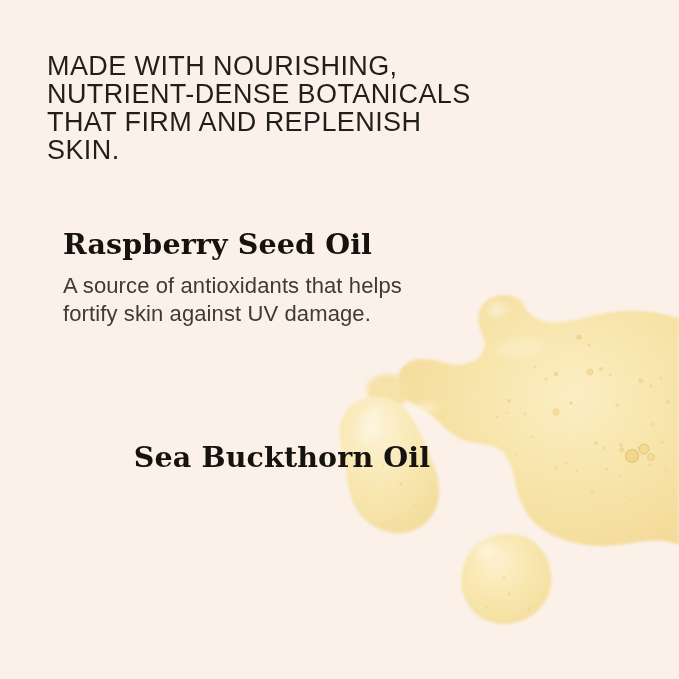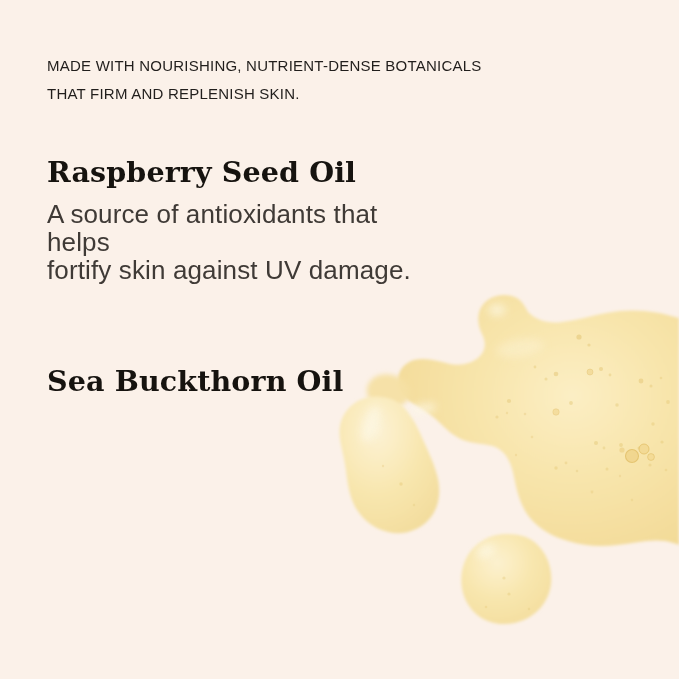--- a/index.html
+++ b/index.html
@@ -38,51 +38,51 @@
     left: 47px;
     top: 0;
     width: 470px;
     z-index: 5;
   }
 
   .headline {
     margin: 0;
     padding-top: 52px;
     font-family: "Liberation Sans", sans-serif;
-    font-size: 15px;
+    font-size: 27px;
     font-weight: 400;
     letter-spacing: 0.015em;
     line-height: 28px;
     color: #211e1c;
     text-transform: uppercase;
     max-width: 452px;
   }
 
   .ingredient-block {
-    margin: 0;
+    margin: 16px;
   }
   #block-0 { padding-top: 47px; }
   #block-1 { padding-top: 40px; }
-  #block-2 { padding-top: 40px; }
+  #block-2 { padding-top: 40px; text-align: center; }
 
   .ingredient-name {
     margin: 0;
     font-family: "DejaVu Serif", "Liberation Serif", serif;
     font-size: 28.5px;
     font-weight: 700;
     line-height: 34px;
     letter-spacing: 0.005em;
     color: #16130f;
   }
 
   .ingredient-desc {
     margin: 0;
     padding-top: 11px;
     font-family: "Liberation Sans", sans-serif;
-    font-size: 26px;
+    font-size: 22px;
     font-weight: 400;
     line-height: 28px;
     letter-spacing: 0.005em;
     color: #3f3a36;
     max-width: 400px;
     white-space: pre-line;
   }
 </style>
 </head>
 <body>

